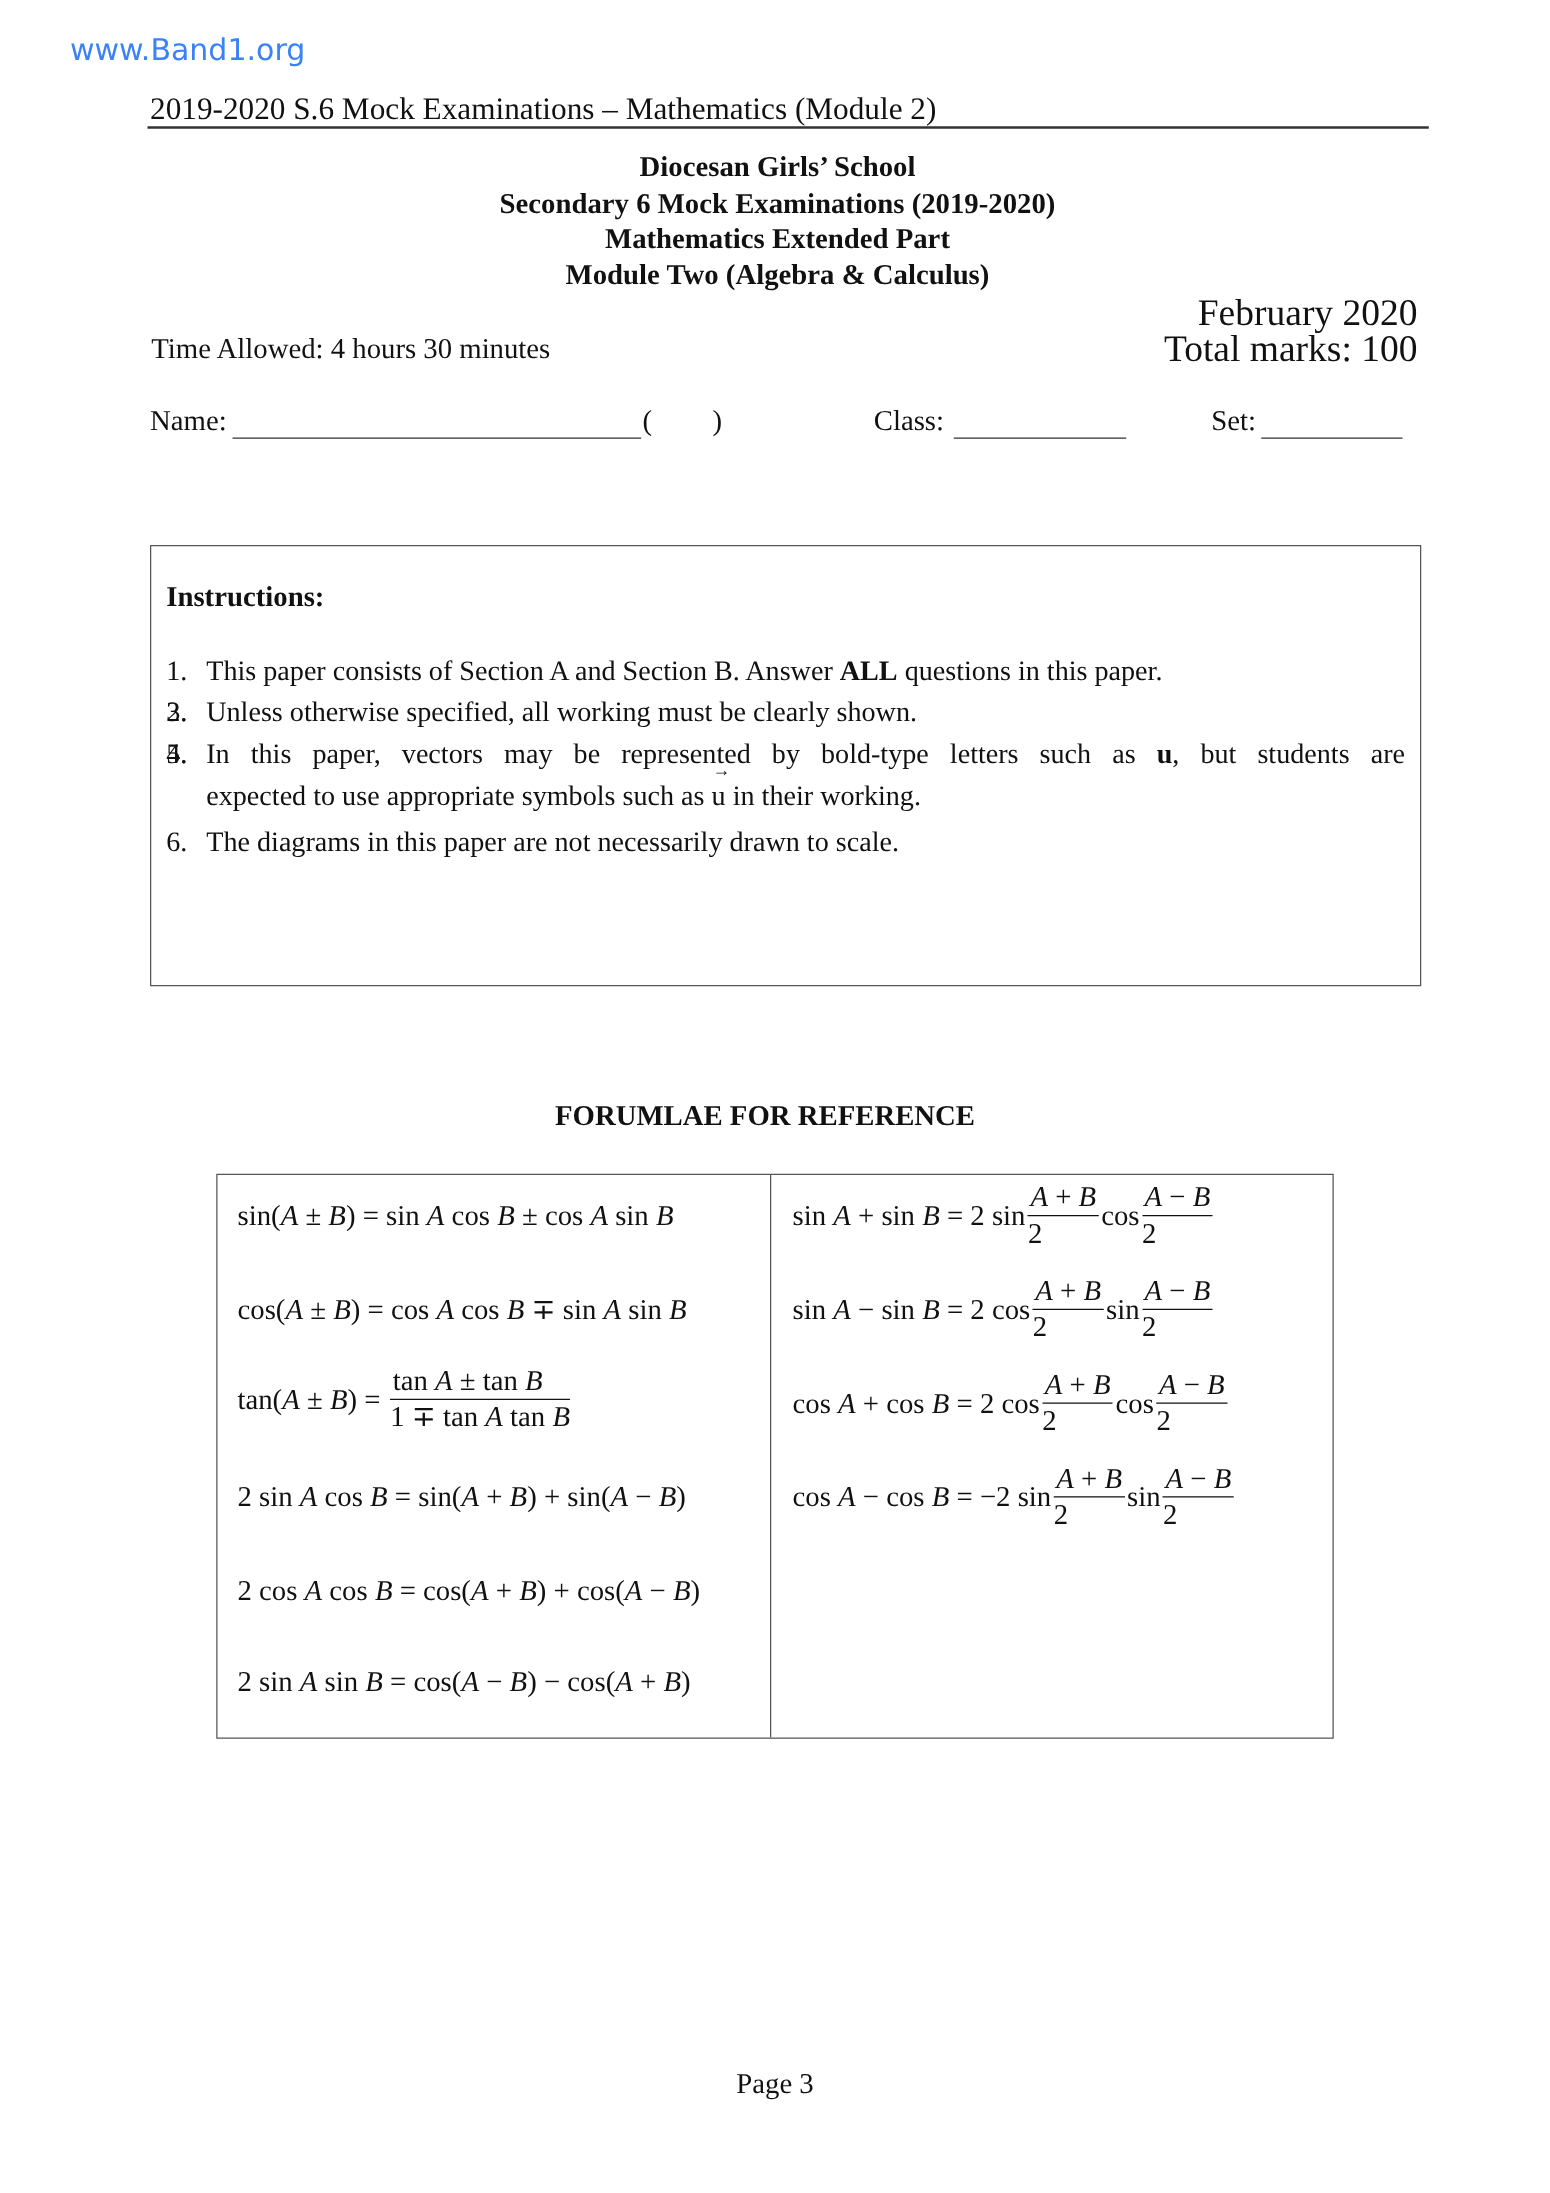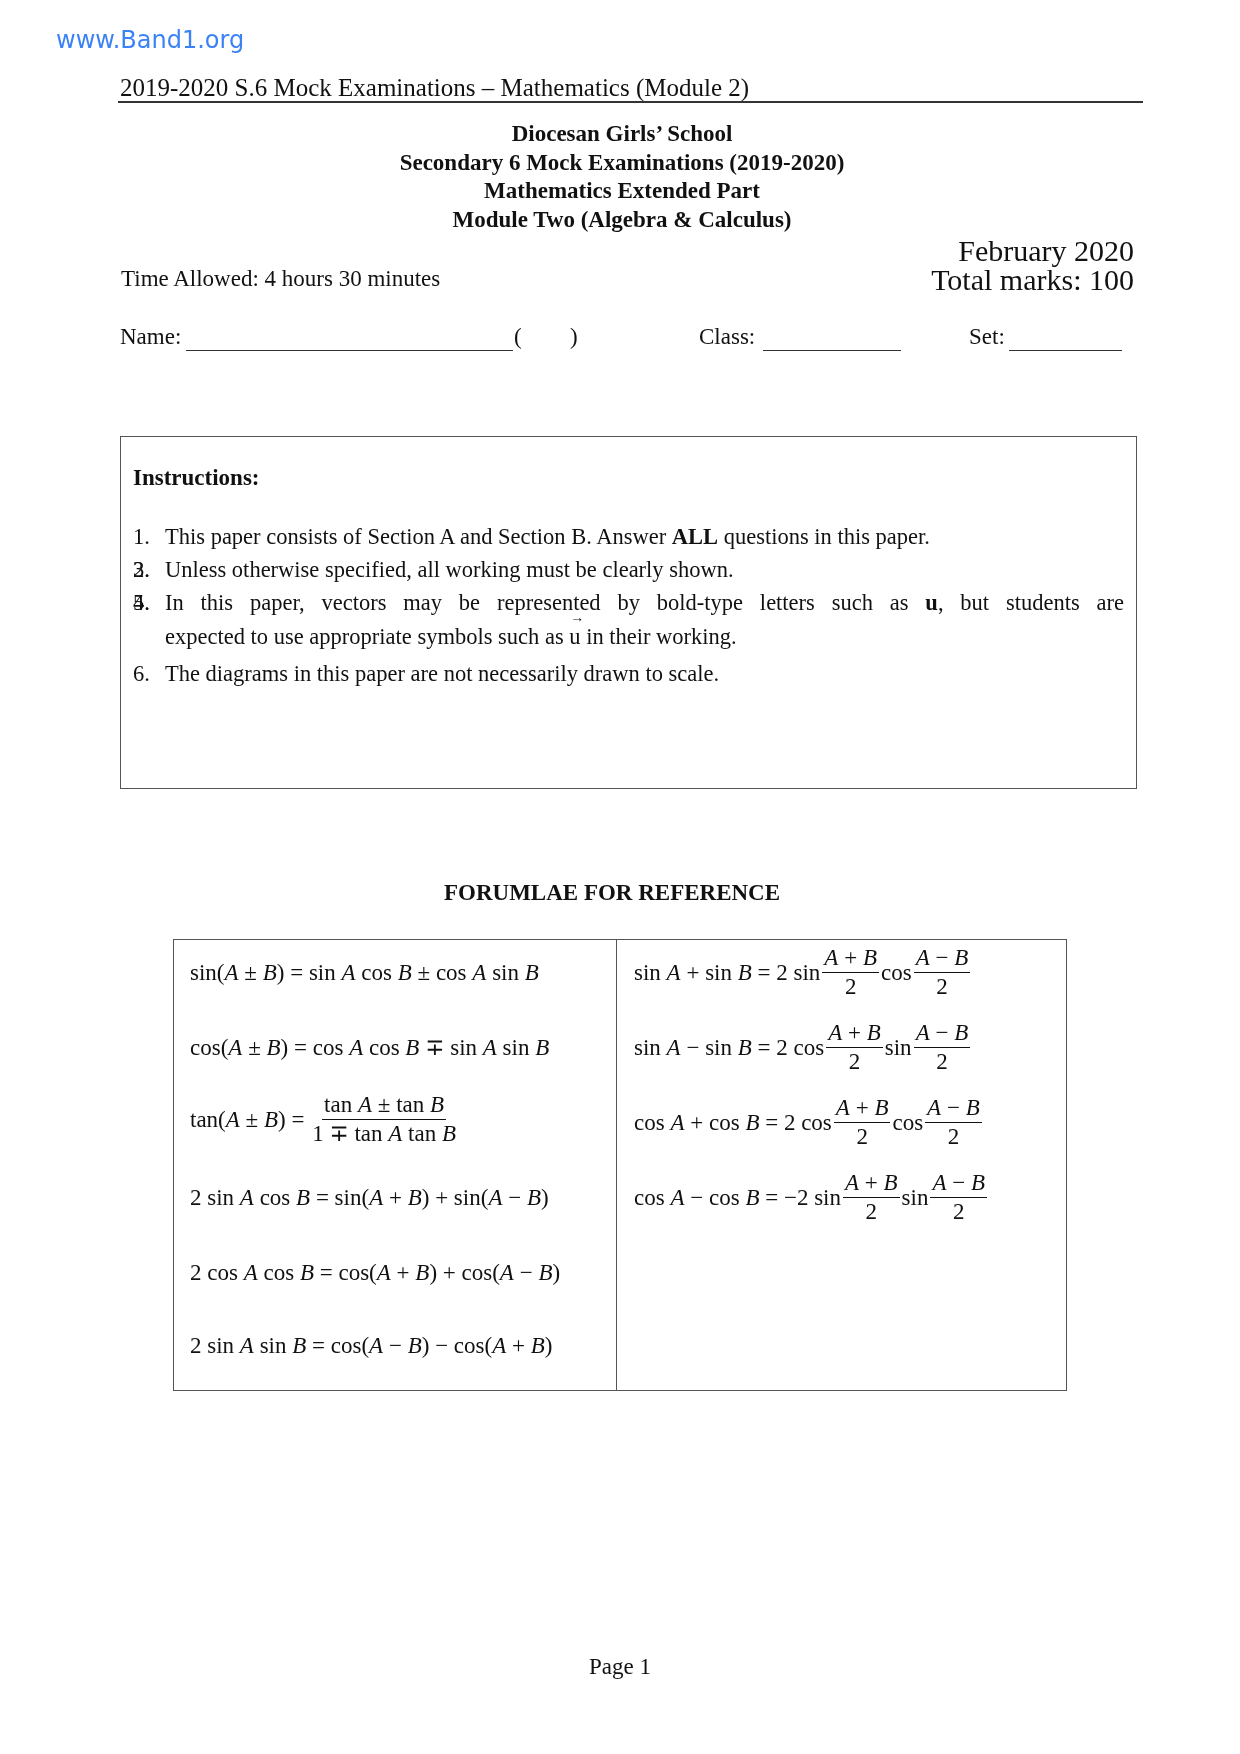--- a/index.html
+++ b/index.html
@@ -28,21 +28,21 @@
   .vec { position: relative; display: inline-block; }
   .vec .arrow { position: absolute; left: 1px; top: -19px; font-size: 14px; }
   .ref-heading { position: absolute; left: 0; width: 1224px; top: 880px; text-align: center;
                  font-weight: bold; font-size: 23px; }
   .formula-table { position: absolute; left: 173px; top: 939px; width: 894px; height: 452px;
                    border: 1.5px solid #555; box-sizing: border-box; }
   .divider { position: absolute; left: 442px; top: 0; bottom: 0; width: 0; border-left: 1.5px solid #555; }
   .formula { position: absolute; font-family: "Liberation Serif", serif; font-size: 23px; white-space: nowrap;
              display: flex; align-items: center; }
   .formula i { font-style: italic; }
-  .frac { display: inline-flex; flex-direction: column; align-items: center; vertical-align: middle; margin: 0 2px; }
+  .frac { display: inline-flex; flex-direction: column; vertical-align: middle; margin: 0 2px; }
   .frac .num { padding: 0 2px 1px 2px; border-bottom: 1.3px solid #111; line-height: 26px; }
   .frac .den { line-height: 26px; padding-top: 1px; }
   .page-number { position: absolute; left: 0; width: 1240px; top: 1654px; text-align: center; font-size: 23px; }
 </style>
 </head>
 <body>
 
 <div class="abs watermark">www.Band1.org</div>
 <div class="abs running-header">2019-2020 S.6 Mock Examinations – Mathematics (Module 2)</div>
 <div class="header-rule"></div>
@@ -138,13 +138,13 @@
       </span></div>
   <div class="formula" style="left:460px;top:230px">cos&nbsp;<i>A</i>&nbsp;−&nbsp;cos&nbsp;<i>B</i>&nbsp;=&nbsp;−2&nbsp;sin<span class="frac">
         <span class="num"><i>A</i>&nbsp;+&nbsp;<i>B</i></span>
         <span class="den">2</span>
       </span>sin<span class="frac">
         <span class="num"><i>A</i>&nbsp;−&nbsp;<i>B</i></span>
         <span class="den">2</span>
       </span></div>
 </div>
 
-<div class="page-number">Page 1</div>
+<div class="page-number">Page 3</div>
 
 </body></html>

